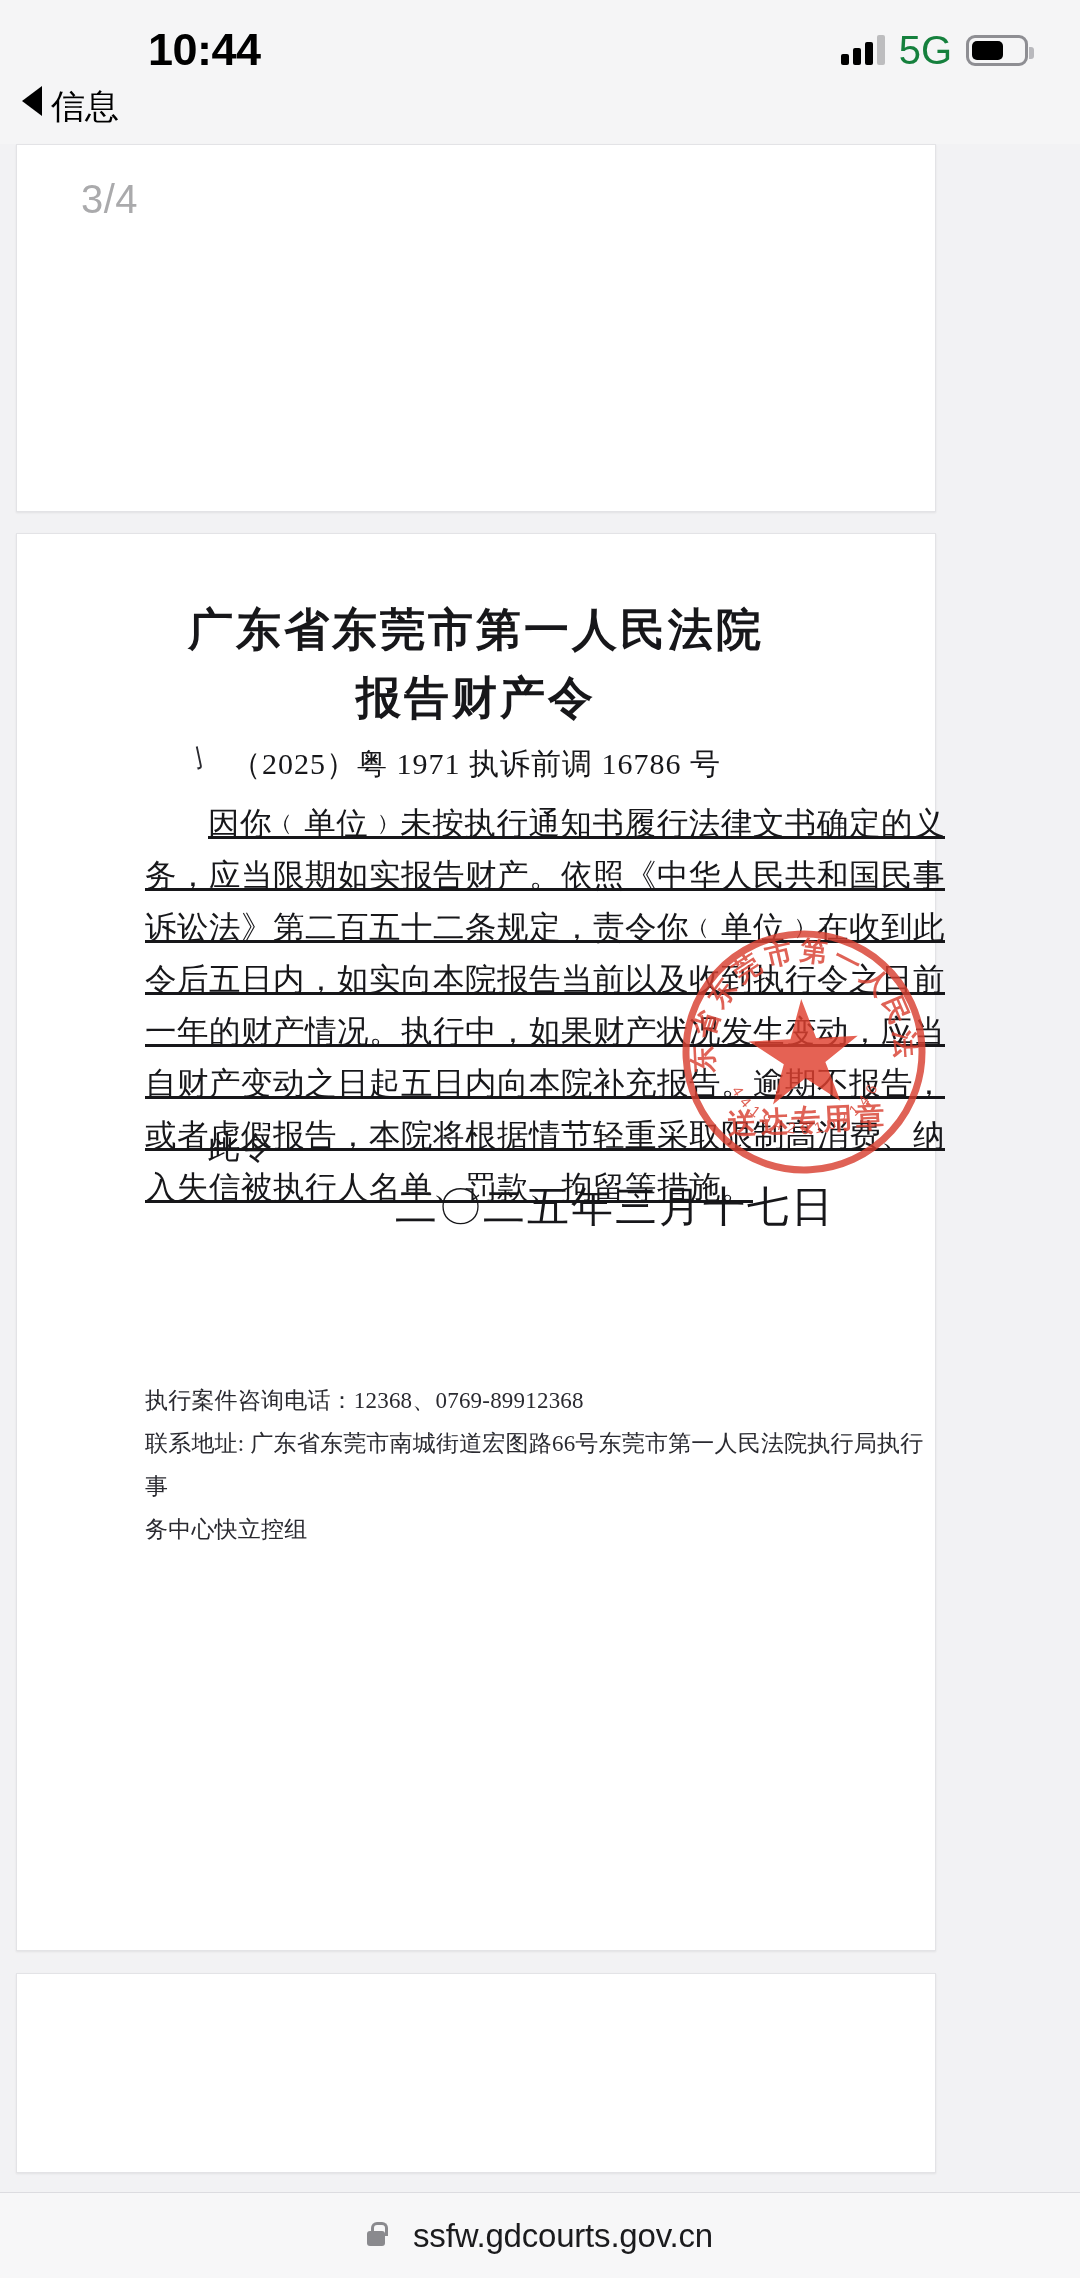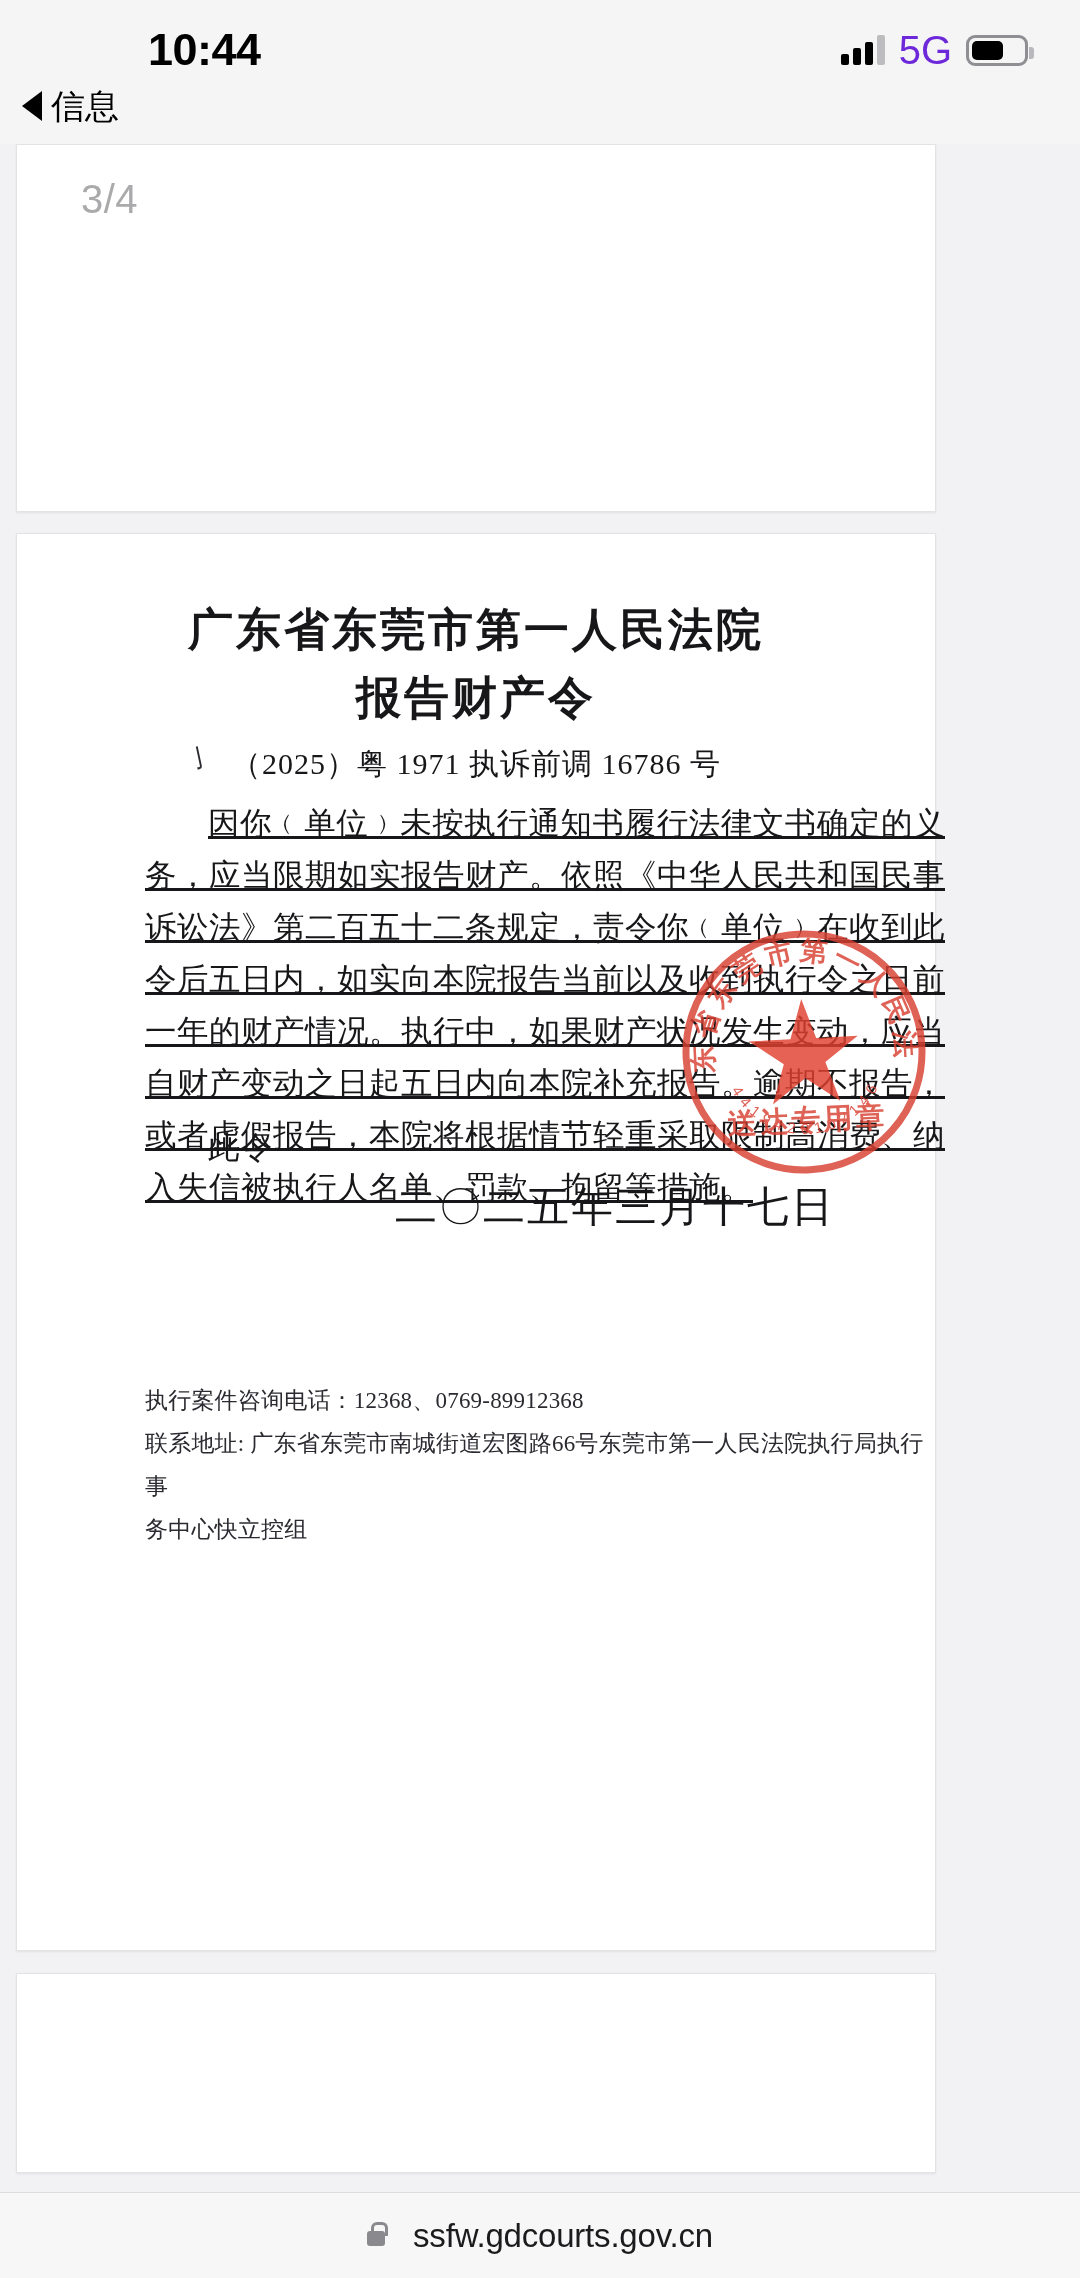--- a/index.html
+++ b/index.html
@@ -59,21 +59,21 @@
     border-radius: 2px;
   }
   .signal-bars i:nth-child(1) { height: 11px; }
   .signal-bars i:nth-child(2) { height: 17px; }
   .signal-bars i:nth-child(3) { height: 23px; }
   .signal-bars i:nth-child(4) { height: 30px; background: #bdbdbf; }
 
   .net-label {
     font-size: 40px;
     font-weight: 500;
-    color: #6d28d9;
+    color: #15803d;
     letter-spacing: 0px;
     line-height: 40px;
   }
 
   .battery {
     position: relative;
     width: 62px;
     height: 31px;
     border: 3px solid #8e8e93;
     border-radius: 9px;
@@ -102,21 +102,20 @@
     top: 88px; left: 0;
     width: 1080px;
     height: 56px;
     background: #f5f5f6;
   }
   .back-link {
     position: absolute;
     left: 22px;
     top: -2px;
     display: flex;
-    align-items: center;
     gap: 9px;
     color: #000;
     font-size: 34px;
     line-height: 40px;
   }
   .back-caret {
     width: 0; height: 0;
     border-top: 15px solid transparent;
     border-bottom: 15px solid transparent;
     border-right: 20px solid #000;

